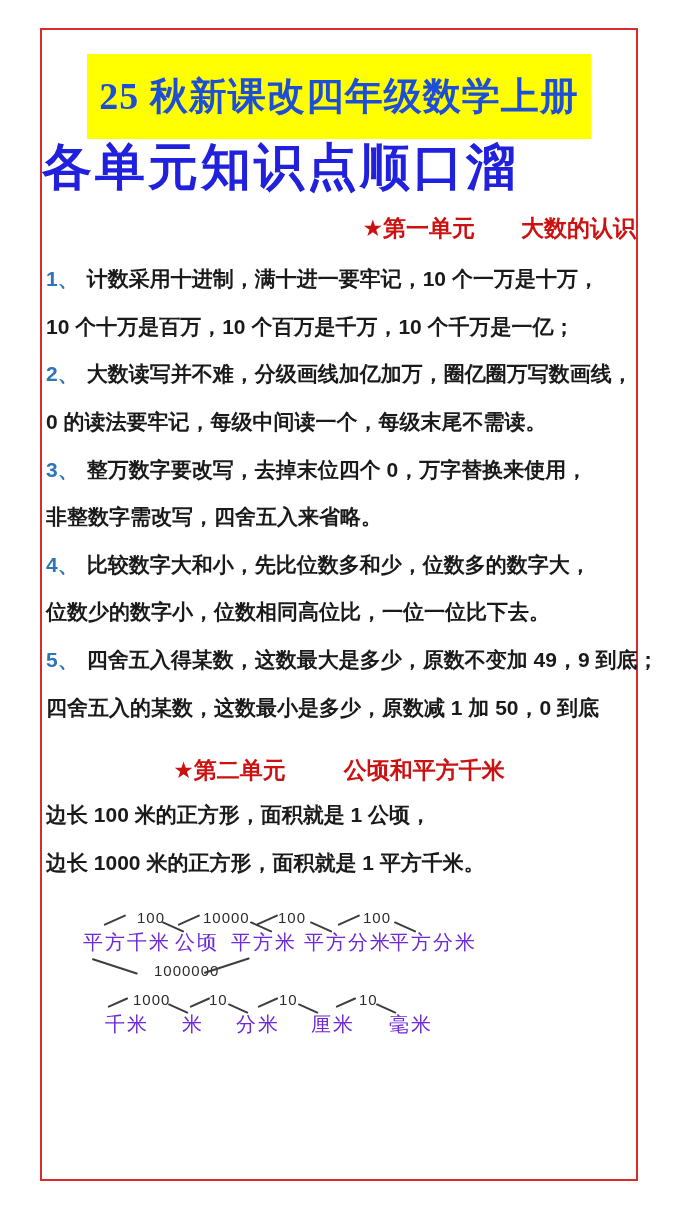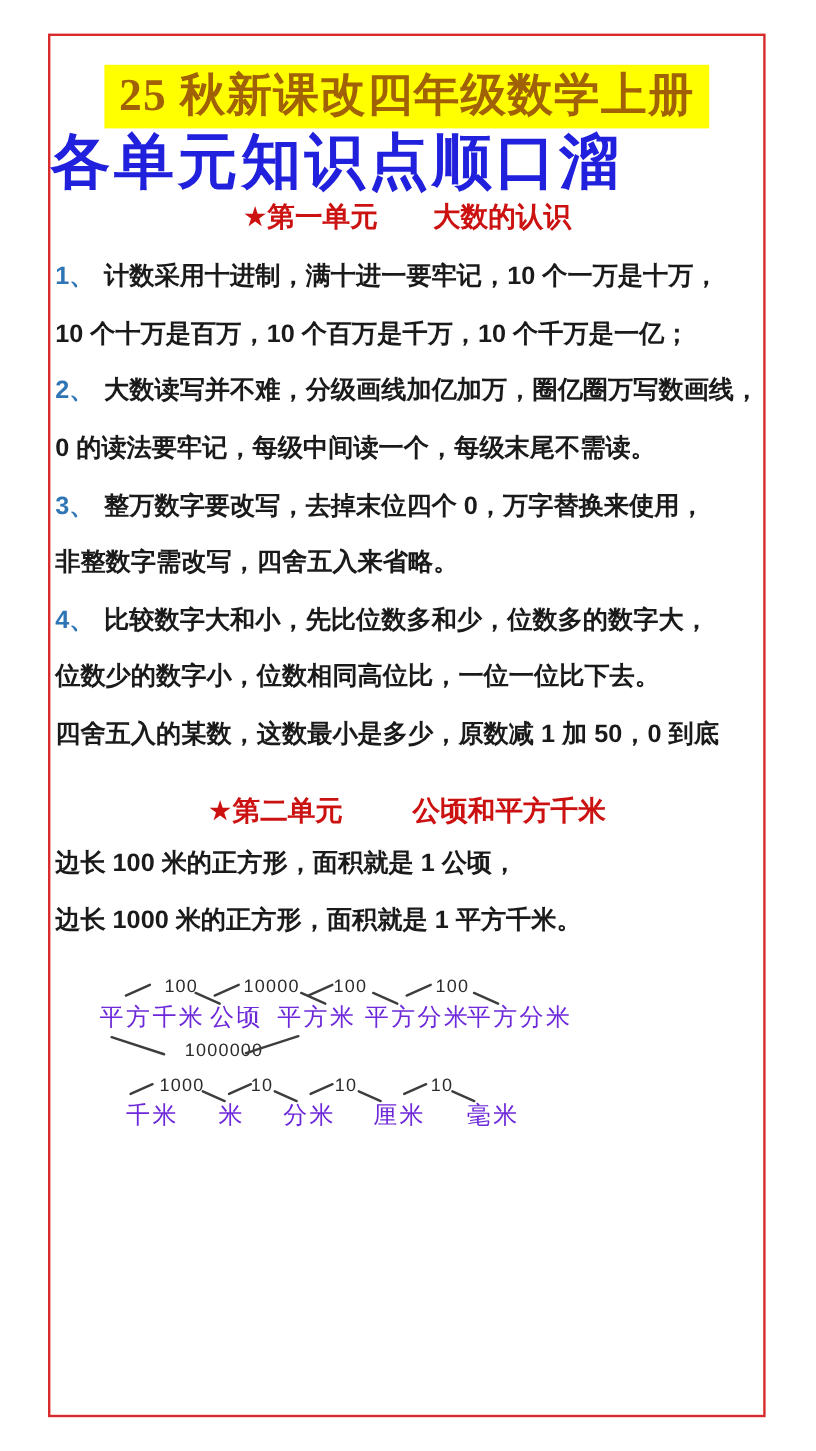--- a/index.html
+++ b/index.html
@@ -2,29 +2,29 @@
 <html><head>
 <meta charset="utf-8">
 <style>
   html,body{margin:0;padding:0;background:#ffffff;}
   .page{position:relative;width:680px;height:1209px;background:#ffffff;overflow:hidden;
         font-family:"Liberation Sans","DejaVu Sans",sans-serif;}
   .frame{position:absolute;left:40px;top:28px;width:594px;height:1149px;
          border:2px solid #d92b2b;background:#ffffff;}
   
   .title-wrap{text-align:center;margin-top:24px;}
-  .title-hl{display:inline-block;background:#ffff00;color:#a16207;
+  .title-hl{display:inline-block;background:#ffff00;color:#1d4ed8;
             font-family:"Liberation Serif","DejaVu Serif",serif;
-            font-size:38px;font-weight:bold;line-height:1.4;padding:0 12px;letter-spacing:1px;}
+            font-size:38px;font-weight:bold;line-height:1.4;padding:16px 12px;letter-spacing:1px;}
   .subtitle{text-align:left;color:#2020dd;margin-top:2px;
             font-family:"Liberation Serif","DejaVu Serif",serif;
             font-size:50px;font-weight:bold;line-height:52px;letter-spacing:3px;}
   
   .heading{text-align:center;color:#cc1111;font-size:23px;font-weight:bold;line-height:30px;}
-  .h1{margin-top:4px;}
+  .h1{margin-top:20px;text-align:right;}
   .h2{margin-top:24px;}
   .h-topic{margin-left:46px;}
   .h2 .h-topic{margin-left:58px;}
   
   .body-block{margin:12px 2px 0 4px;font-size:21px;font-weight:bold;color:#1a1a1a;}
   .line{line-height:47.6px;white-space:nowrap;}
   .num{color:#2e75b6;margin-right:8px;}
   .num:empty{display:none;margin:0;}
   .s2-block{margin-top:6px;}
   
@@ -56,20 +56,21 @@
 
     <div class="body-block">
       <div class="line"><span class="num">1、</span><span>计数采用十进制，满十进一要牢记，10 个一万是十万，</span></div>
       <div class="line"><span>10 个十万是百万，10 个百万是千万，10 个千万是一亿；</span></div>
       <div class="line"><span class="num">2、</span><span>大数读写并不难，分级画线加亿加万，圈亿圈万写数画线，</span></div>
       <div class="line"><span>0 的读法要牢记，每级中间读一个，每级末尾不需读。</span></div>
       <div class="line"><span class="num">3、</span><span>整万数字要改写，去掉末位四个 0，万字替换来使用，</span></div>
       <div class="line"><span>非整数字需改写，四舍五入来省略。</span></div>
       <div class="line"><span class="num">4、</span><span>比较数字大和小，先比位数多和少，位数多的数字大，</span></div>
       <div class="line"><span>位数少的数字小，位数相同高位比，一位一位比下去。</span></div>
+      <div class="line"><span class="num">5、</span><span>四舍五入得某数，这数最大是多少，原数不变加 49，9 到底；</span></div>
       <div class="line"><span>四舍五入的某数，这数最小是多少，原数减 1 加 50，0 到底</span></div>
     </div>
 
     <div class="heading h2">
       <span>★第二单元</span><span class="h-topic">公顷和平方千米</span>
     </div>
 
     <div class="body-block s2-block">
       <div class="line"><span>边长 100 米的正方形，面积就是 1 公顷，</span></div>
       <div class="line"><span>边长 1000 米的正方形，面积就是 1 平方千米。</span></div>

